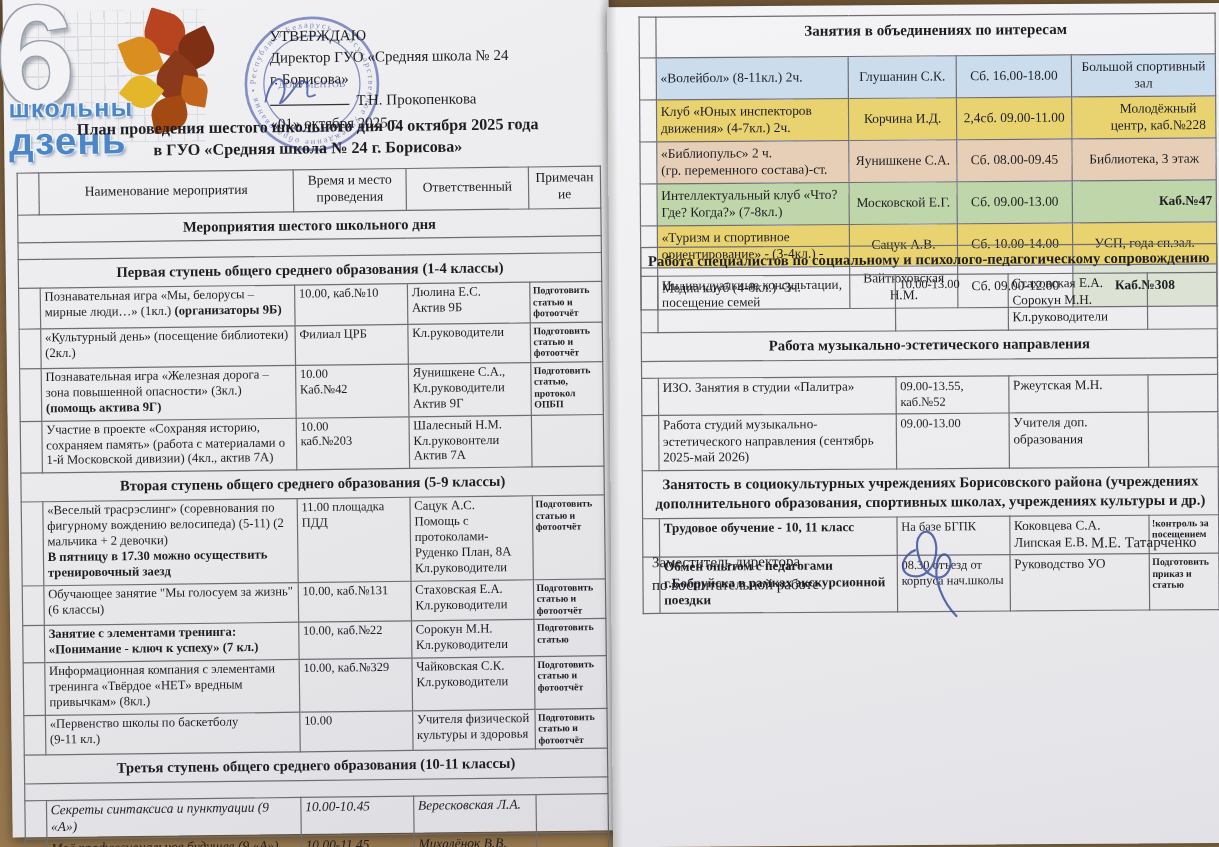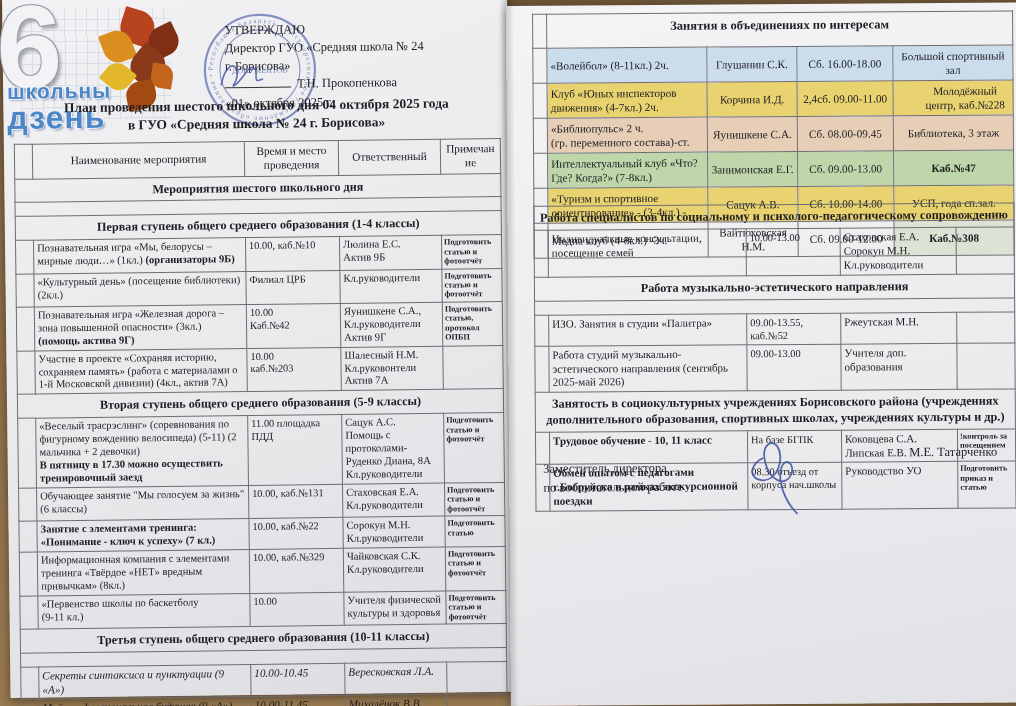--- a/index.html
+++ b/index.html
@@ -190,21 +190,21 @@
         </tr>
         <tr>
           <td class="sec" colspan="5">Вторая ступень общего среднего образования (5-9 классы)</td>
         </tr>
         <tr>
           <td class="num"></td>
           <td class="name"><span>«Веселый трасрэслинг» (соревнования по фигурному вождению велосипеда) (5-11) (2 мальчика + 2 девочки)
 </span><span class="b">В пятницу в 17.30 можно осуществить тренировочный заезд</span></td>
           <td class="time">11.00 площадка ПДД</td>
           <td class="resp">Сацук А.С.
-Помощь с протоколами-Руденко Диана, 8А
+Помощь с протоколами-Руденко План, 8А
 Кл.руководители</td>
           <td class="note">Подготовить статью и фотоотчёт</td>
         </tr>
         <tr>
           <td class="num"></td>
           <td class="name"><span>Обучающее занятие "Мы голосуем за жизнь" (6 классы)</span></td>
           <td class="time">10.00, каб.№131</td>
           <td class="resp">Стаховская Е.А.
 Кл.руководители</td>
           <td class="note">Подготовить статью и фотоотчёт</td>
@@ -292,23 +292,23 @@
           <td class="num"></td>
           <td class="name" style="background: rgb(230, 207, 182);">«Библиопульс» 2 ч.
 (гр. переменного состава)-ст.</td>
           <td style="background: rgb(230, 207, 182);">Яунишкене С.А.</td>
           <td style="background: rgb(230, 207, 182);">Сб. 08.00-09.45</td>
           <td style="background: rgb(230, 207, 182); margin-left: 44px;">Библиотека, 3 этаж</td>
         </tr>
         <tr>
           <td class="num"></td>
           <td class="name" style="background: rgb(190, 214, 170);">Интеллектуальный клуб «Что? Где? Когда?» (7-8кл.)</td>
-          <td style="background: rgb(190, 214, 170);">Занимонская Е.Г.</td>
+          <td style="background: rgb(190, 214, 170);">Московской Е.Г.</td>
           <td style="background: rgb(190, 214, 170);">Сб. 09.00-13.00</td>
-          <td class="b" style="background: rgb(190, 214, 170);">Каб.№47</td>
+          <td class="b" style="background: rgb(190, 214, 170); text-align: right;">Каб.№47</td>
         </tr>
         <tr>
           <td class="num"></td>
           <td class="name" style="background: rgb(233, 211, 112);">«Туризм и спортивное ориентирование» - (3-4кл.) -</td>
           <td style="background: rgb(233, 211, 112);">Сацук А.В.</td>
           <td style="background: rgb(233, 211, 112);">Сб. 10.00-14.00</td>
           <td style="background: rgb(233, 211, 112);">УСП, года сп.зал.</td>
         </tr>
         <tr>
           <td class="num"></td>

